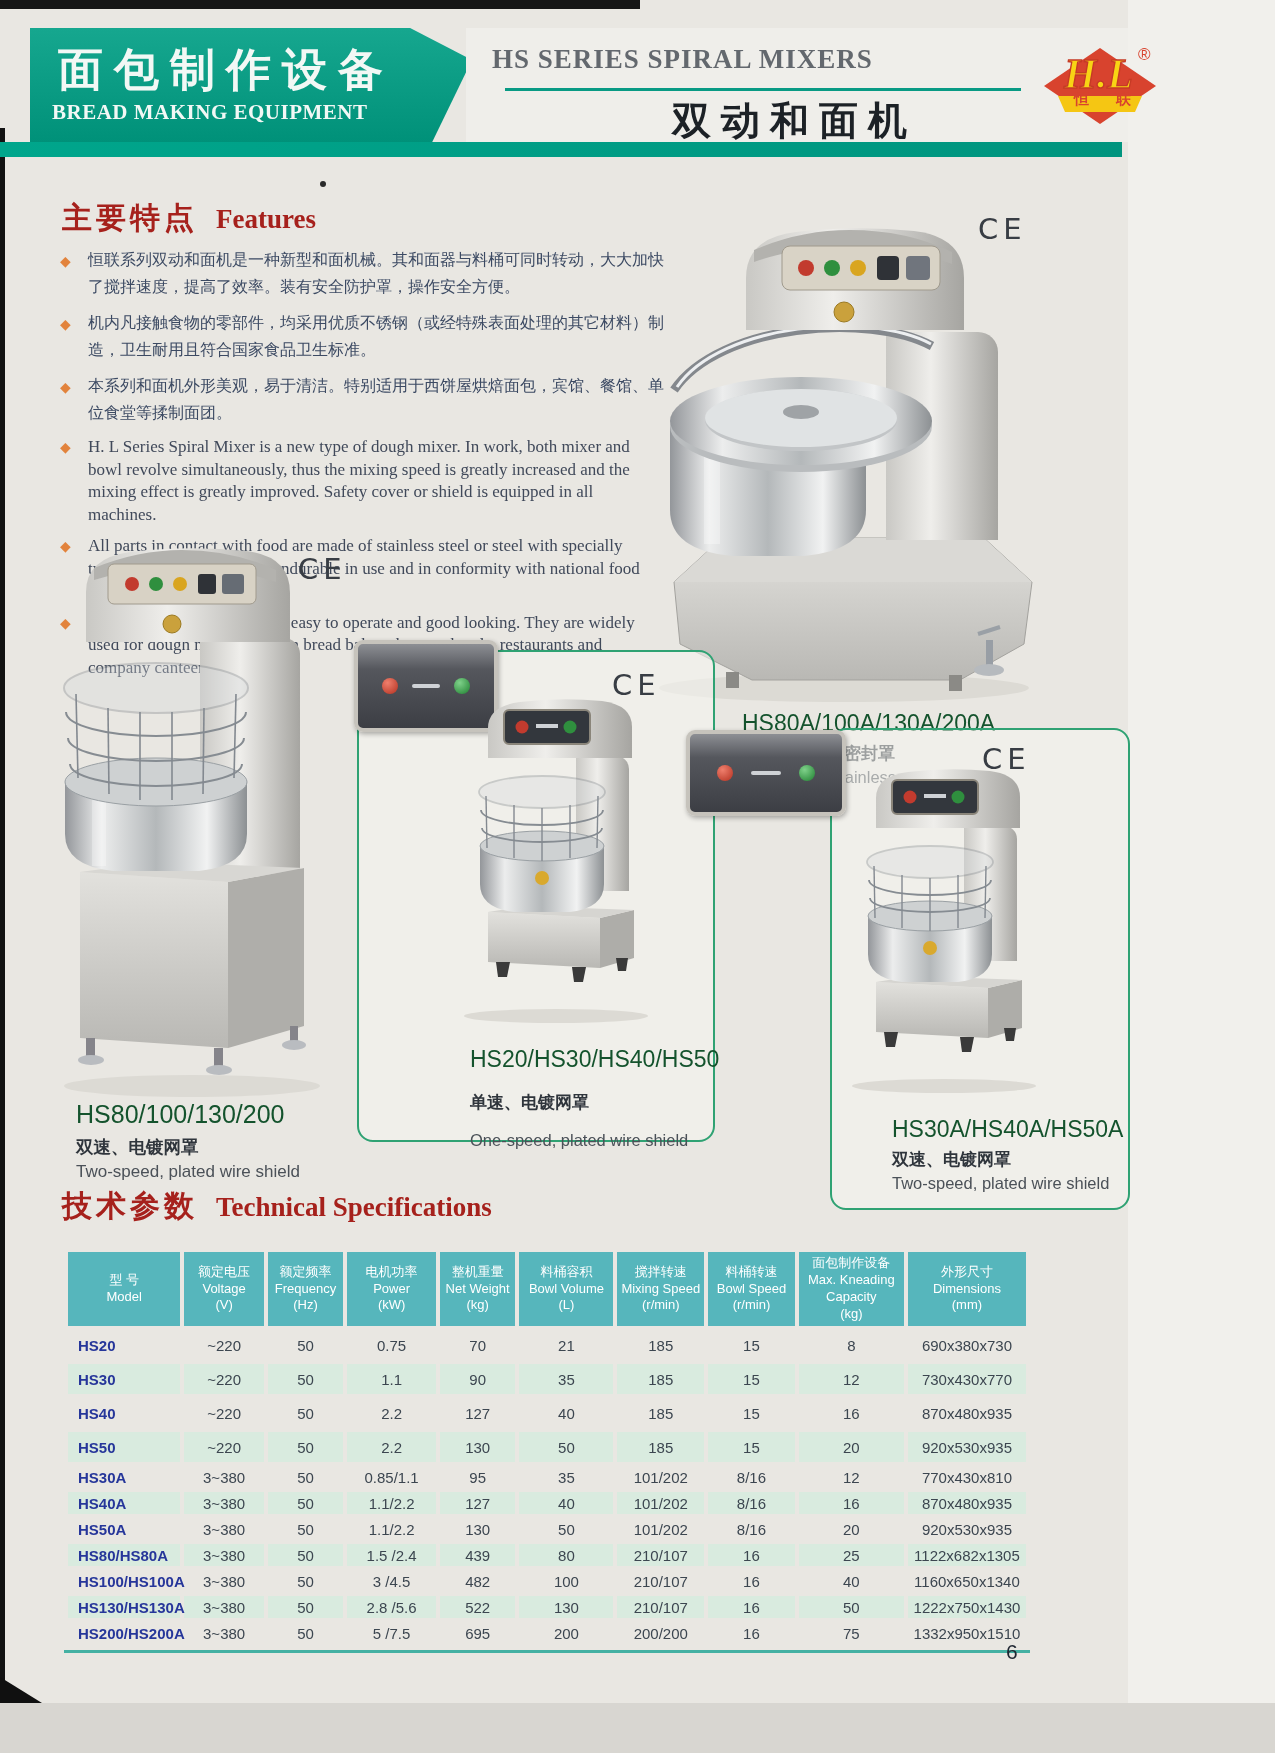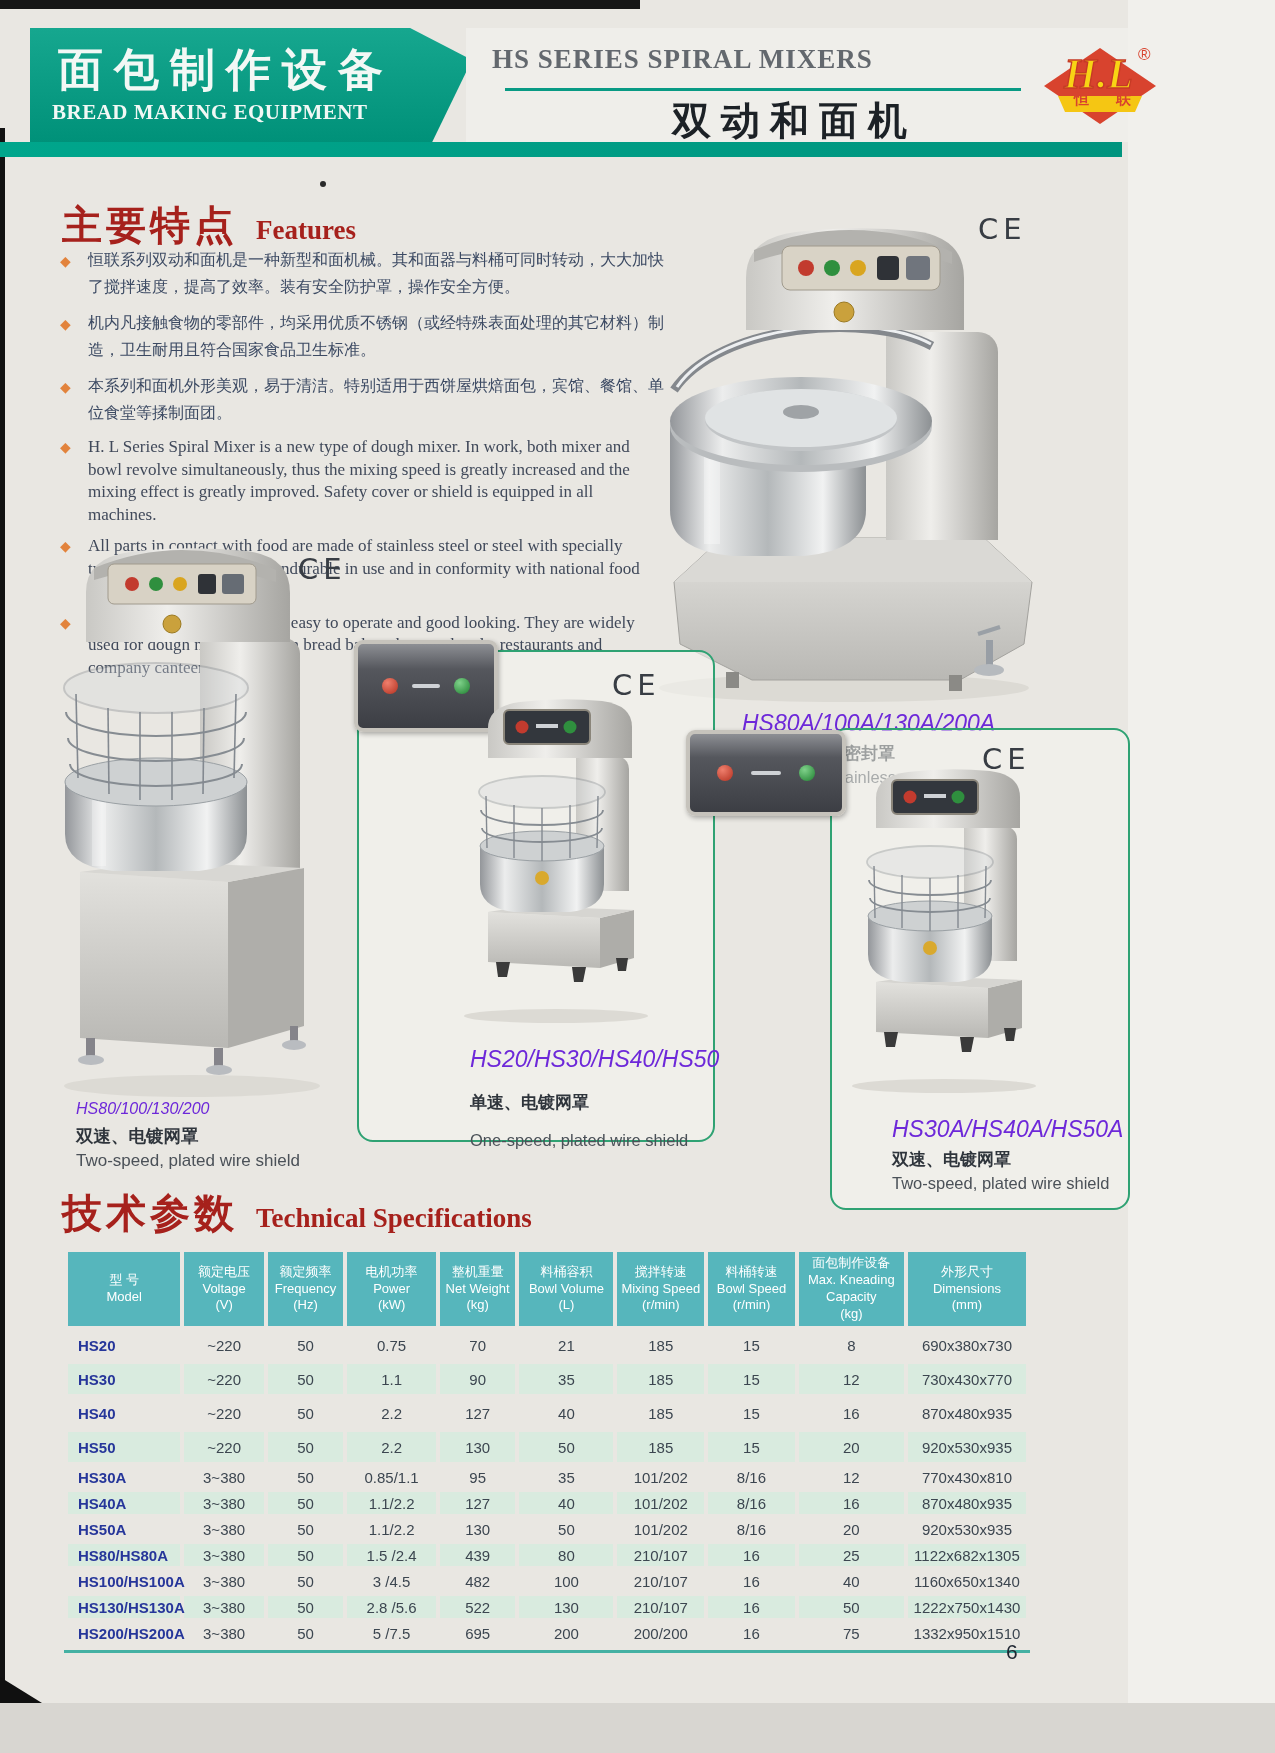--- a/index.html
+++ b/index.html
@@ -23,36 +23,36 @@
              font-size:21px;font-weight:bold;color:#f2f8f5;letter-spacing:.5px;}
   .hdr-bg{left:466px;top:28px;width:662px;height:114px;background:#efeeea;}
   .series-title{left:492px;top:44px;font-family:"Liberation Serif","DejaVu Serif",serif;
                 font-size:27px;font-weight:bold;color:#63686e;letter-spacing:1px;}
   .series-line{left:505px;top:88px;width:516px;height:3px;background:#089a84;}
   .series-cn{left:672px;top:94px;font-size:39px;font-weight:bold;color:#1c2126;letter-spacing:10px;}
   .teal-strip{left:0;top:142px;width:1122px;height:15px;background:linear-gradient(90deg,#00a68c,#00947e);}
 
   
   .sec-head{display:flex;align-items:baseline;gap:18px;}
-  .sec-head .cn{font-size:40px;font-weight:bold;color:#a6211c;letter-spacing:4px;}
+  .sec-head .cn{font-size:30px;font-weight:bold;color:#a6211c;letter-spacing:4px;}
   .sec-head .en{font-family:"Liberation Serif","DejaVu Serif",serif;font-size:27px;font-weight:bold;color:#a6211c;}
 
   
   .bullets{list-style:none;margin:0;padding:0;}
   .bullets li{position:relative;padding-left:28px;margin-bottom:9px;}
   .bullet-diamond{position:absolute;left:0;top:2px;color:#e2833c;font-size:14px;}
   .bullets-cn{left:60px;top:246px;width:618px;font-size:16px;line-height:27px;color:#3c4a63;}
   .bullets-en{left:60px;top:436px;width:600px;font-family:"Liberation Serif","DejaVu Serif",serif;
               font-size:17px;line-height:22.5px;color:#40495a;}
   .bullets-en .bullet-diamond{top:1px;}
 
   .ce{font-family:"DejaVu Sans",sans-serif;font-size:29px;color:#383d44;letter-spacing:5px;font-weight:500;}
 
   
-  .plabel .models{color:#6d28d9;font-style:italic;}
+  .plabel .models{color:#14532d;}
   .plabel .cn{font-weight:bold;color:#2f353c;}
   .plabel .en{color:#4b5158;}
 
   
   .green-box{border:2px solid #2fa273;border-radius:16px;background:rgba(246,245,241,.55);}
 
   
   .panel-photo{border-radius:9px;background:linear-gradient(180deg,#8d8f94,#55575d 30%,#3c3e44);
                border:4px solid #c6c3bc;box-shadow:1px 2px 5px rgba(0,0,0,.3);}
   .panel-photo .btn{position:absolute;border-radius:50%;width:16px;height:16px;top:50%;margin-top:-8px;}
@@ -207,21 +207,21 @@
     <circle cx="120" cy="82" r="9" fill="#caa13c" stroke="#9b7a22"></circle>
     <rect x="34" y="496" width="9" height="18" fill="#85848a"></rect>
     <ellipse cx="39" cy="518" rx="13" ry="5" fill="#b9bcc0"></ellipse>
     <rect x="162" y="506" width="9" height="18" fill="#85848a"></rect>
     <ellipse cx="167" cy="528" rx="13" ry="5" fill="#b9bcc0"></ellipse>
     <rect x="238" y="484" width="8" height="16" fill="#85848a"></rect>
     <ellipse cx="242" cy="503" rx="12" ry="5" fill="#b9bcc0"></ellipse>
   </svg>
   <div class="abs ce" style="left:298px;top:552px">CE</div>
   <div class="abs plabel" style="left:76px;top:1100px">
-    <div class="models" style="font-size:16px">HS80/100/130/200</div>
+    <div class="models" style="font-size:25px">HS80/100/130/200</div>
     <div class="cn" style="font-size:17.5px;margin-top:6px">双速、电镀网罩</div>
     <div class="en" style="font-size:17px;margin-top:3px">Two-speed, plated wire shield</div>
   </div>
 
   <div class="abs green-box" style="left:357px;top:650px;width:354px;height:488px"></div>
   <div class="abs panel-photo" style="left:354px;top:640px;width:136px;height:84px">
     <span class="btn red"></span>
     <span class="strip"></span>
     <span class="btn green"></span>
   </div>

